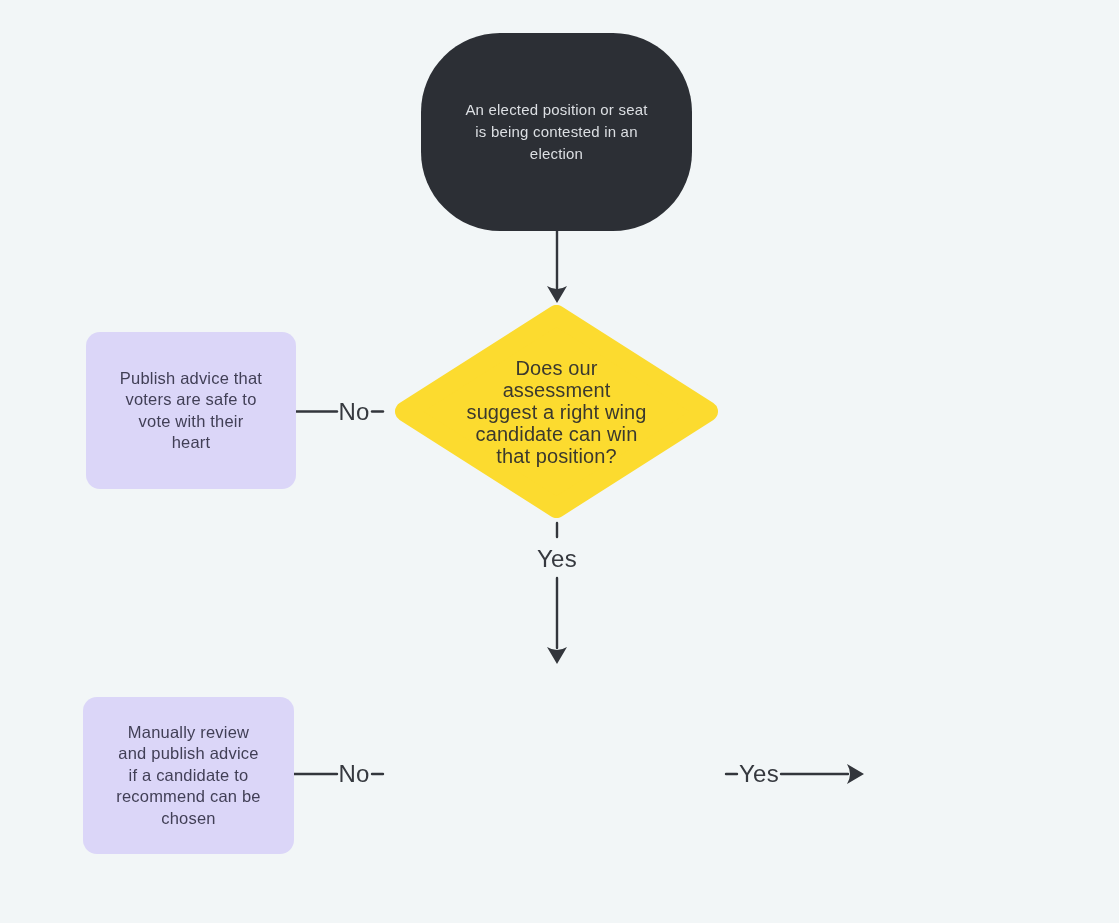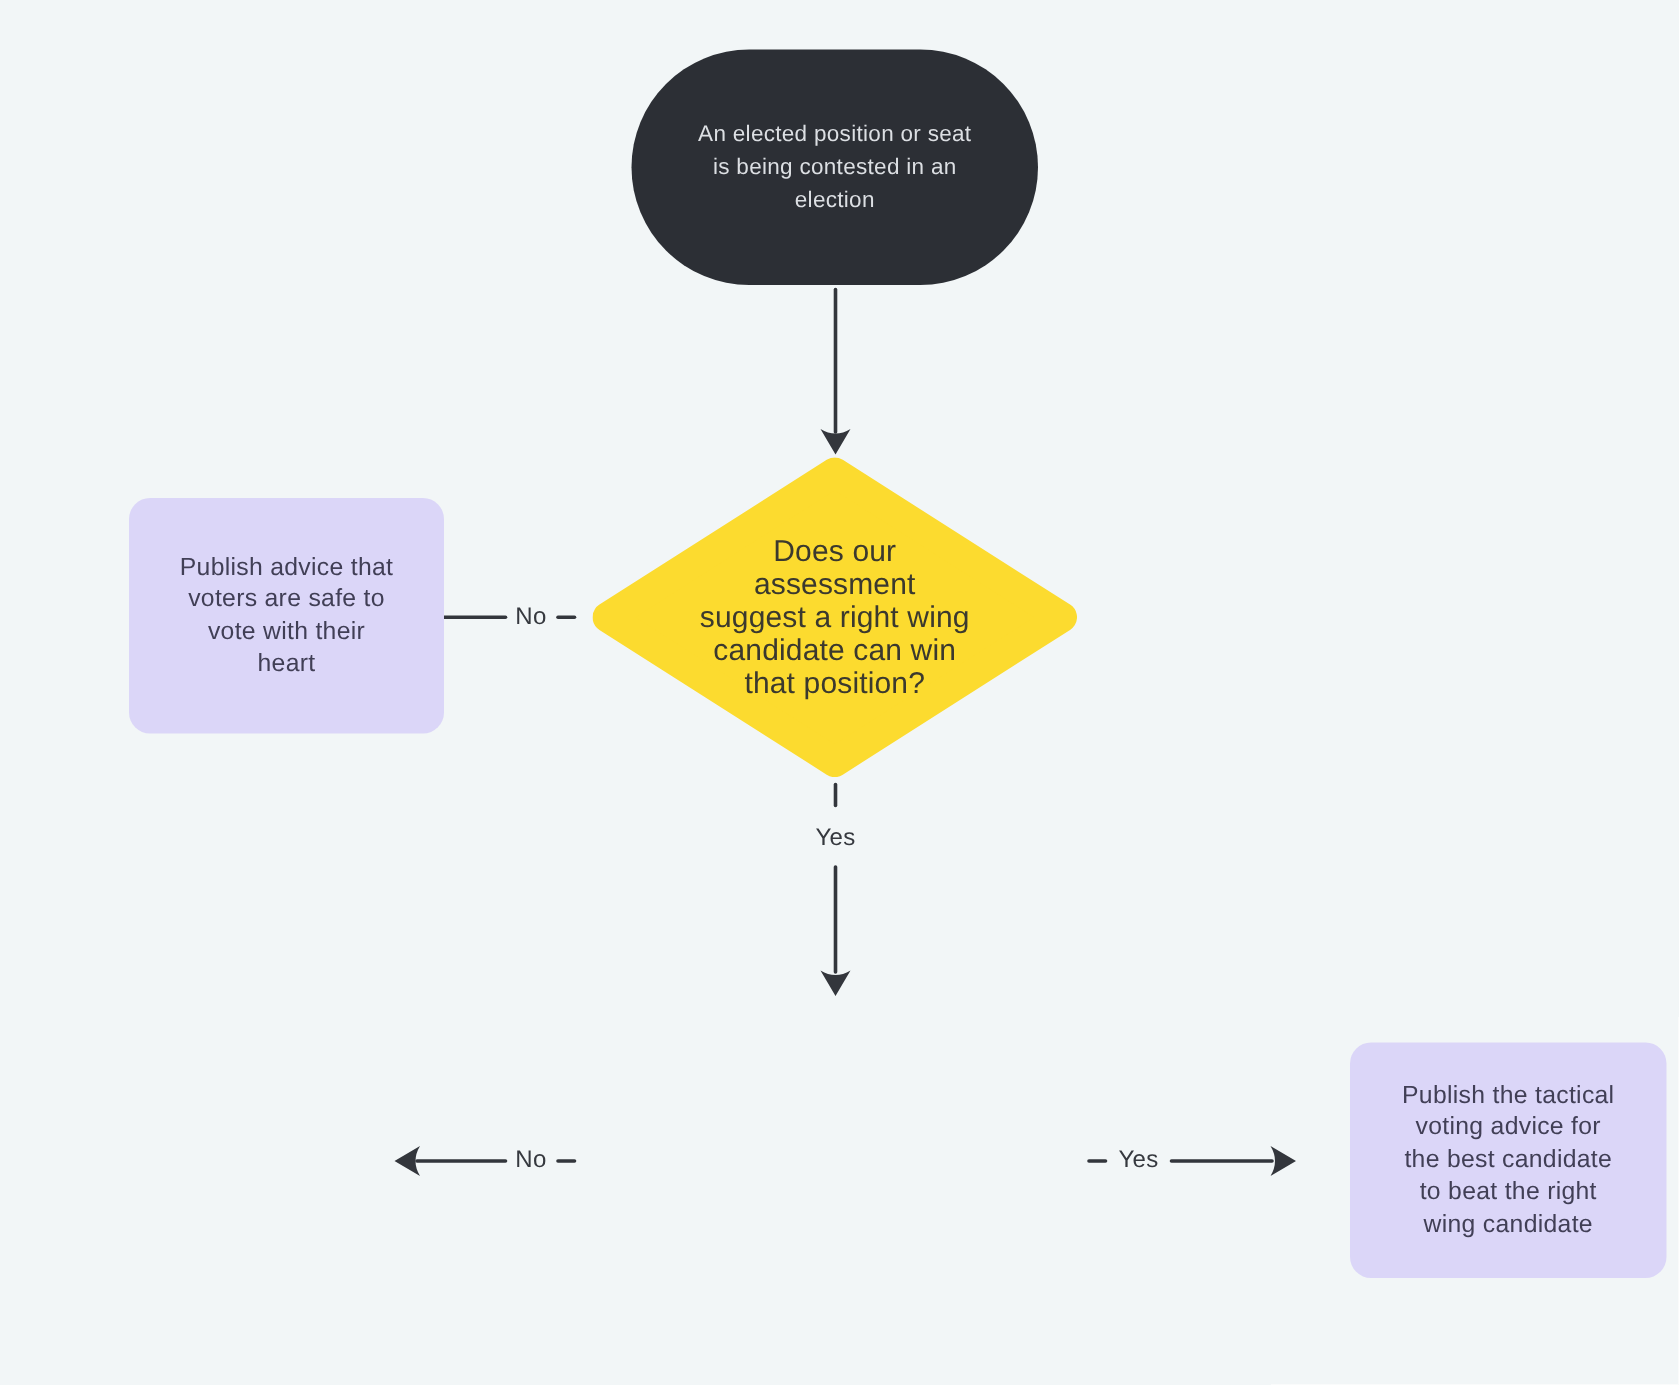--- a/index.html
+++ b/index.html
@@ -21,21 +21,21 @@
     width:1119px;height:923px;
     background:var(--canvas-bg);
     overflow:hidden;
   }
   .edges{position:absolute;left:0;top:0;width:1119px;height:923px;}
   .edge line{stroke:var(--ink);stroke-width:2.4;stroke-linecap:round;}
   .edge path{fill:var(--ink);stroke:none;}
   .node{position:absolute;display:flex;align-items:center;justify-content:center;text-align:center;}
   .node .txt{white-space:pre-line;}
   .start{
-    left:421px;top:33px;width:271px;height:157px;
+    left:421px;top:33px;width:271px;height:198px;
     background:var(--node-dark);
     border-radius:79px;
     color:var(--start-text);
     font-size:15px;line-height:22px;letter-spacing:.2px;
   }
   .outcome{
     background:var(--node-lavender);
     border-radius:14px;
     color:var(--outcome-text);
     font-size:16.5px;line-height:21.5px;letter-spacing:.2px;margin-left:36px;
@@ -51,21 +51,21 @@
   .diamond .txt{
     position:absolute;inset:0;
     display:flex;align-items:center;justify-content:center;text-align:center;
     color:var(--decision-text);
     font-size:20px;line-height:22px;letter-spacing:.1px;
     white-space:pre-line;
   }
   .edge-label{
     position:absolute;transform:translate(-50%,-50%);
     color:var(--label-text);
-    font-size:16px;letter-spacing:.2px;
+    font-size:24px;letter-spacing:.2px;
   }
   .lbl-no1{left:354px;top:412px;}
   .lbl-yes1{left:557px;top:559px;}
   .lbl-no2{left:354px;top:774px;}
   .lbl-yes2{left:759px;top:774px;}
 </style>
 </head>
 <body>
 
 <div class="canvas">
@@ -120,27 +120,27 @@
   </div>
 
   <div class="node outcome heart">
     <div class="txt">Publish advice that
 voters are safe to
 vote with their
 heart</div>
   </div>
 
 
+  <div class="node outcome manual">
+    <div class="txt">Manually review
+and publish advice
+if a candidate to
+recommend can be
+chosen</div>
+  </div>
 
-  <div class="node outcome tactical">
-    <div class="txt">Publish the tactical
-voting advice for
-the best candidate
-to beat the right
-wing candidate</div>
-  </div>
 
   <div class="edge-label lbl-no1">No</div>
   <div class="edge-label lbl-yes1">Yes</div>
   <div class="edge-label lbl-no2">No</div>
   <div class="edge-label lbl-yes2">Yes</div>
 
 </div>
 
 </body></html>

